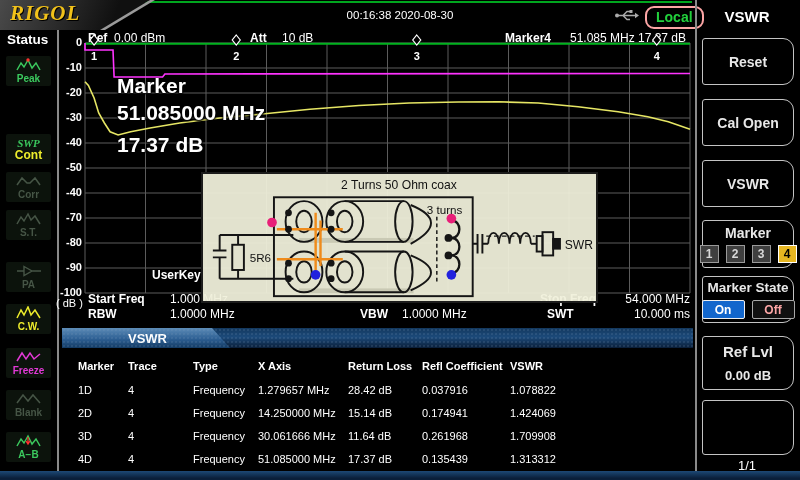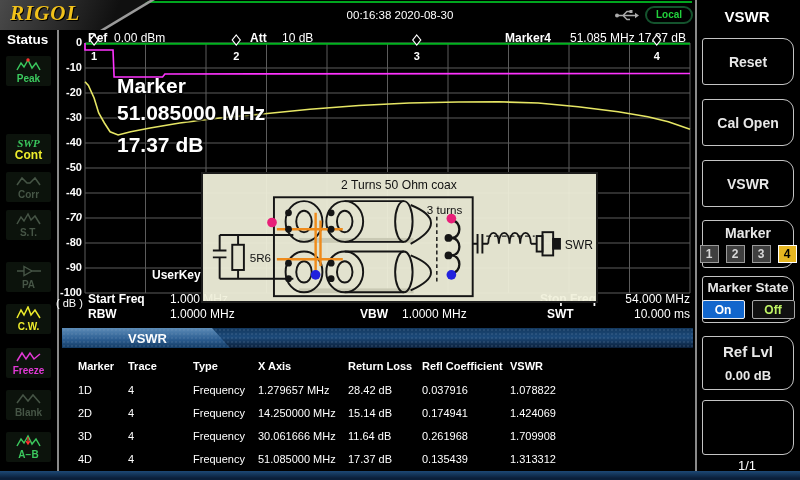--- a/index.html
+++ b/index.html
@@ -10,22 +10,22 @@
   
   .topline{position:absolute;left:0;top:1px;width:692px;height:2px;background:#00a61e;z-index:2;}
   .logo{position:absolute;left:0;top:0;width:150px;height:30px;z-index:3;
         background:linear-gradient(110deg,#4a4a4a,#101010 75%);
         clip-path:polygon(0 0,150px 0,100px 30px,0 30px);}
   .logo-slash{position:absolute;left:0;top:0;width:160px;height:30px;z-index:3;background:#9a9a9a;
         clip-path:polygon(150px 0,155px 0,105px 30px,100px 30px);}
   .logo-text{position:absolute;left:10px;top:1px;font:bold italic 21px "Liberation Serif",serif;
         color:#f2c21a;letter-spacing:1px;text-shadow:1px 1px 0 #000;}
   .clock{position:absolute;left:280px;top:9px;width:240px;text-align:center;font-size:11.5px;}
-  .local{position:absolute;left:645px;top:6px;padding:1px 9px 2px;border:2px solid #14532d;
-         border-radius:9px;color:#22d13c;font-size:10px;font-weight:bold;}
+  .local{position:absolute;left:645px;top:6px;padding:1px 9px 2px;border:2px solid #fca5a5;
+         border-radius:9px;color:#22d13c;font-size:14px;font-weight:bold;}
   
   .lrail-divider{position:absolute;left:57px;top:30px;width:2px;height:441px;background:#8a8a8a;}
   .rrail-divider{position:absolute;left:695px;top:0;width:2px;height:480px;background:#8a8a8a;}
   .status-title{position:absolute;left:7px;top:32px;font-size:13.5px;font-weight:bold;}
   .tile{position:absolute;left:6px;width:45px;height:30px;background:#0c130c;border-radius:2px;
         display:flex;flex-direction:column;align-items:center;justify-content:center;gap:1px;}
   .tile svg{display:block;}
   .tlabel{font-size:10px;font-weight:bold;line-height:11px;}
   .c-green{color:#3bc95e;}.c-yellow{color:#eded2c;}.c-dim{color:#465546;}.c-mag{color:#e239d6;}
   .serifit{font:bold italic 11px "Liberation Serif",serif;}
@@ -65,21 +65,21 @@
         border-radius:3px 11px 11px 3px;color:#e8e8e8;font-weight:bold;font-size:14px;
         display:flex;flex-direction:column;align-items:center;justify-content:center;box-sizing:border-box;}
   .sqrow{display:flex;gap:7px;margin-top:4px;}
   .msq{width:17px;height:16px;background:#3f3f3f;border:1px solid #9a9a9a;color:#d8d8d8;
        font-size:12px;font-weight:bold;display:flex;align-items:center;justify-content:center;}
   .msq.active{background:#e6b621;border-color:#fff;color:#000;}
   .oo-row{display:flex;gap:7px;margin-top:5px;}
   .oo{width:41px;height:17px;font-size:12px;font-weight:bold;display:flex;align-items:center;
       justify-content:center;border-radius:2px;}
   .oo-on{background:#1266cc;border:1px solid #eee;color:#fff;}
-  .oo-off{background:#101010;border:1px solid #a8a8a8;color:#bef264;}
+  .oo-off{background:#101010;border:1px solid #a8a8a8;color:#fca5a5;}
   .page{position:absolute;left:698px;top:458px;width:98px;text-align:center;font-size:13px;}
   .bottom-strip{position:absolute;left:0;top:471px;width:800px;height:9px;
       background:linear-gradient(180deg,#1d4976,#0a1f3a 80%);}
 </style>
 </head>
 <body>
 
 <div class="screen">
 
   <div class="topline"></div>
@@ -200,21 +200,21 @@
       <text x="571.725" y="17" fill="#fff" font-size="11" font-weight="bold" text-anchor="middle">4</text>
     </svg>
   <div id="yticks">
       <div class="ytick" style="top: 36px;">0</div>
       <div class="ytick" style="top: 61px;">-10</div>
       <div class="ytick" style="top: 86px;">-20</div>
       <div class="ytick" style="top: 111px;">-30</div>
       <div class="ytick" style="top: 136px;">-40</div>
       <div class="ytick" style="top: 161px;">-50</div>
       <div class="ytick" style="top: 186px;">-40</div>
-      <div class="ytick" style="top: 211px; font-style: italic;">-70</div>
+      <div class="ytick" style="top: 211px;">-70</div>
       <div class="ytick" style="top: 236px;">-80</div>
       <div class="ytick" style="top: 261px;">-90</div>
       <div class="ytick" style="top: 286px;">-100</div>
     </div>
   <div class="marker-info">
     <div>Marker</div>
     <div>51.085000 MHz</div>
     <div style="margin-top:5px">17.37 dB</div>
   </div>
   <div class="userkey">UserKey</div>

